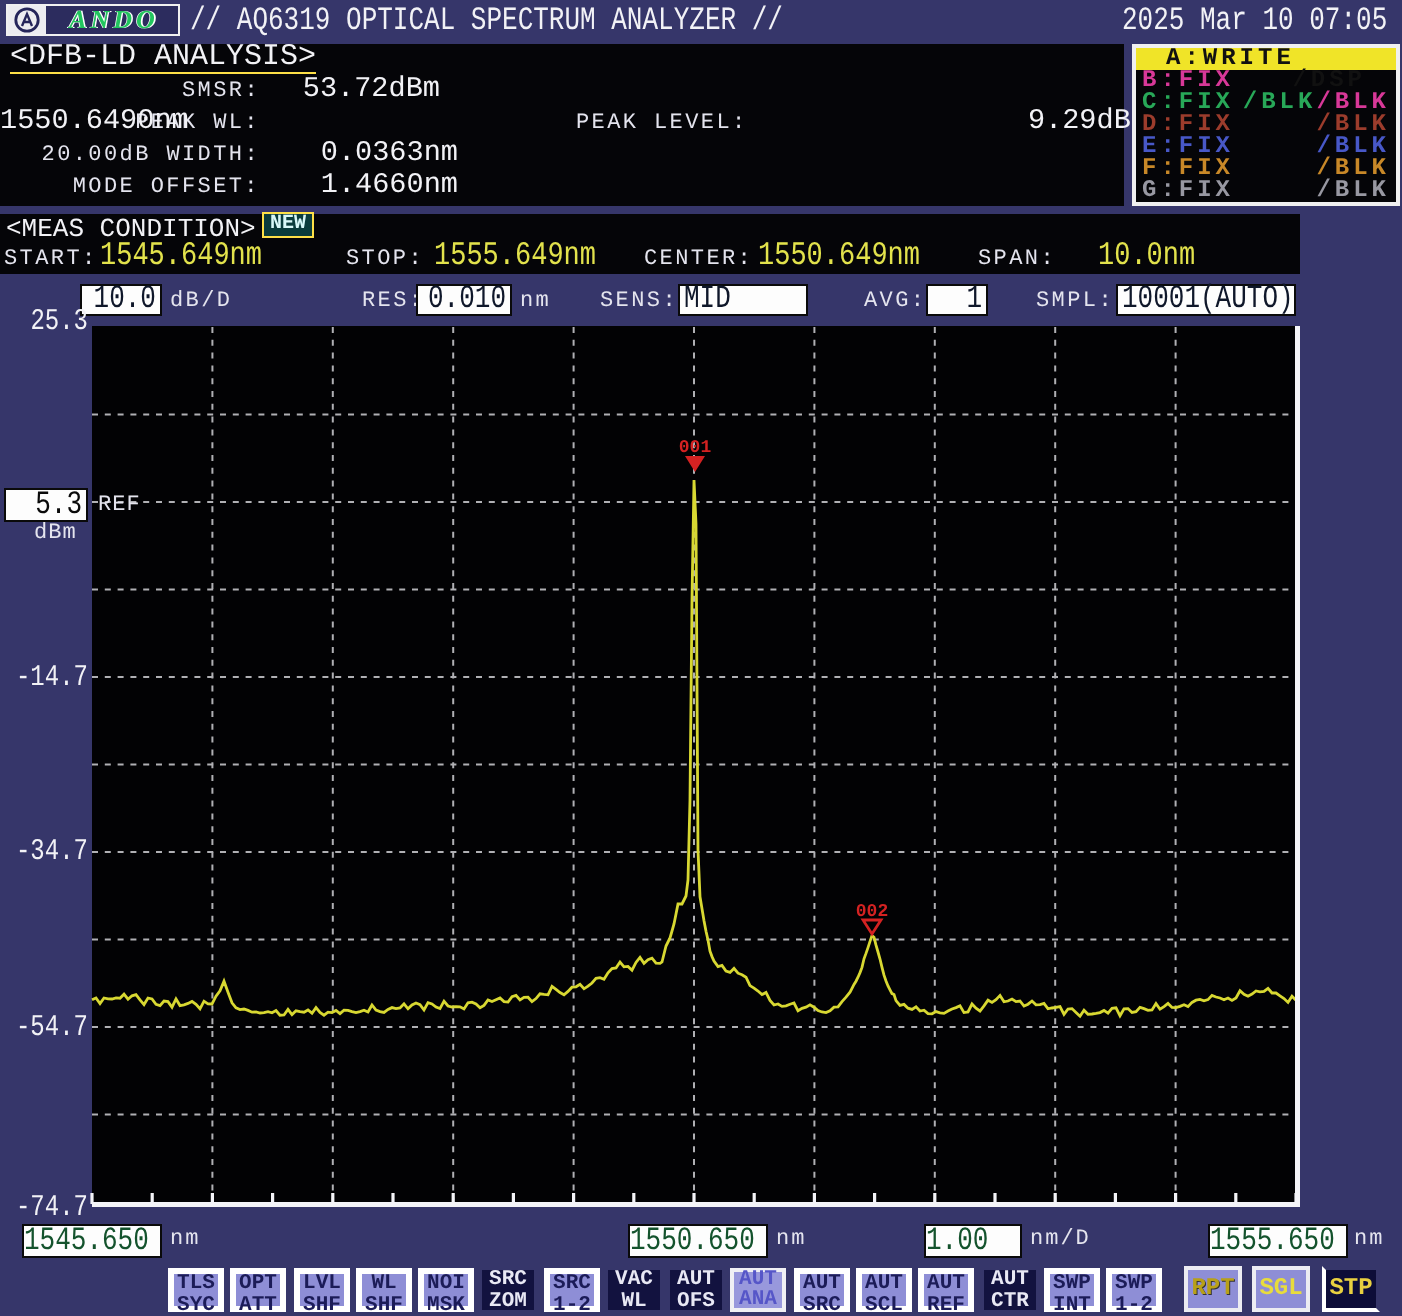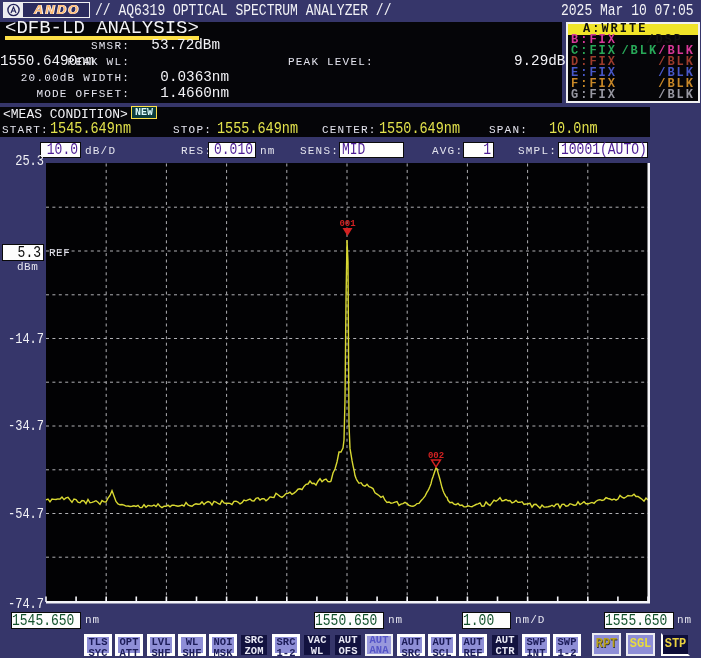--- a/index.html
+++ b/index.html
@@ -1,21 +1,21 @@
 <!DOCTYPE html>
 <html><head><meta charset="utf-8"><style>
 *{margin:0;padding:0;box-sizing:border-box}
 body{width:701px;height:658px;background:#36366a;position:relative;overflow:hidden;
 font-family:"Liberation Mono",monospace;-webkit-font-smoothing:none}
 .abs{position:absolute}
 .w{color:#f2f2f6}
 .lbl{font-size:11px;letter-spacing:1.2px;color:#e4e4ee}
 .val{font-size:14.3px;color:#f2f2f6}
 .yval{font-size:13.5px;color:#e2e24c;display:inline-block;transform:scaleY(1.22);transform-origin:50% 60%}
-.wbox{background:#fdfdfd;color:#4c1d95;border:1px solid #0a0a0a;font-size:13px;
+.wbox{background:#fdfdfd;color:#0f172a;border:1px solid #0a0a0a;font-size:13px;
 text-align:right;padding:0 2px;line-height:14px}
 .bt{position:absolute;top:634px;width:28px;height:22px;background:#8e8ed6;
 color:#1c1c58;font-size:10.5px;line-height:10.5px;text-align:center;font-weight:bold;
 border:3px solid #ffffff;letter-spacing:0px}
 .btd{background:#12123f;color:#e8e8f4;border:1px solid #36366a}
 .bta{background:#9898dc;color:#5656c8;border:2px solid #f0f0f4;line-height:9.5px}
 .big{position:absolute;top:633px;width:29px;height:23px;border:2px solid #ececf2;
 font-size:12px;font-weight:bold;text-align:center;line-height:19px}
 .axl{position:absolute;font-size:12px;color:#f2f2f6;width:40px;text-align:right}
 .sy{display:inline-block;transform:scaleY(1.25);transform-origin:50% 55%}
@@ -24,27 +24,27 @@
 .xnm{position:absolute;top:614px;font-size:11px;letter-spacing:1px;color:#e4e4ee}
 </style></head><body>
 
 <div class="abs" style="left:3px;top:2px;width:87px;height:16px;border:1px solid #f0f0f0;background:#2c2c5e">
   <div class="abs" style="left:0;top:0;width:19px;height:14px;background:#ececf0">
     <svg width="19" height="14" viewBox="0 0 19 14" style="position:absolute;left:0;top:0">
       <circle cx="9.5" cy="7" r="5.6" fill="none" stroke="#25255a" stroke-width="1.4"></circle>
       <path d="M7 10 L9.5 4 L12 10 M8 8 L11 8" fill="none" stroke="#25255a" stroke-width="1.2"></path>
     </svg>
   </div>
-  <div class="abs" style="left:21px;top:0px;width:64px;height:14px;font-family:Liberation Sans, sans-serif;font-size:13px;font-weight:bold;font-style:italic;color:#fdba74;letter-spacing:2px;text-align:center;line-height:14px;text-shadow:0.8px 0 0 #fff,-0.4px 0 0 #fff">ANDO</div>
+  <div class="abs" style="left:21px;top:0px;width:64px;height:14px;font-family:Liberation Serif, serif;font-size:13px;font-weight:bold;font-style:italic;color:#22c55e;letter-spacing:2px;text-align:center;line-height:14px;text-shadow:0.8px 0 0 #fff,-0.4px 0 0 #fff">ANDO</div>
 </div>
 <div class="abs w" style="left:95px;top:3px;font-size:13px"><span class="sy">// AQ6319 OPTICAL SPECTRUM ANALYZER //</span></div>
 <div class="abs w" style="left:561px;top:3px;font-size:13px"><span class="sy">2025 Mar 10 07:05</span></div>
 
 <div class="abs" style="left:0;top:22px;width:562px;height:81px;background:#050508"></div>
-<div class="abs w" style="left:5px;top:22px;font-size:19px;line-height:13px;border-bottom:4px solid #fde047;padding-bottom:1px">&lt;DFB-LD&nbsp;ANALYSIS&gt;</div>
+<div class="abs w" style="left:5px;top:22px;font-size:15px;line-height:13px;border-bottom:1px solid #fde047;padding-bottom:1px">&lt;DFB-LD&nbsp;ANALYSIS&gt;</div>
 <div class="abs lbl" style="left:0px;top:40px;width:130px;text-align:right">SMSR:</div>
 <div class="abs val" style="left:0px;top:37px;width:220px;text-align:right">53.72dBm</div>
 <div class="abs lbl" style="left:0px;top:56px;width:130px;text-align:right">PEAK&nbsp;WL:</div>
 <div class="abs val" style="left:0px;top:53px;width:204px;">1550.6490nm</div>
 <div class="abs lbl" style="left:0px;top:72px;width:130px;text-align:right">20.00dB&nbsp;WIDTH:</div>
 <div class="abs val" style="left:0px;top:69px;width:229px;text-align:right">0.0363nm</div>
 <div class="abs lbl" style="left:0px;top:88px;width:130px;text-align:right">MODE&nbsp;OFFSET:</div>
 <div class="abs val" style="left:0px;top:85px;width:229px;text-align:right">1.4660nm</div>
 <div class="abs lbl" style="left:288px;top:56px">PEAK&nbsp;LEVEL:</div>
 <div class="abs val" style="left:400px;top:53px;width:174px;text-align:right">9.29dBm</div>

